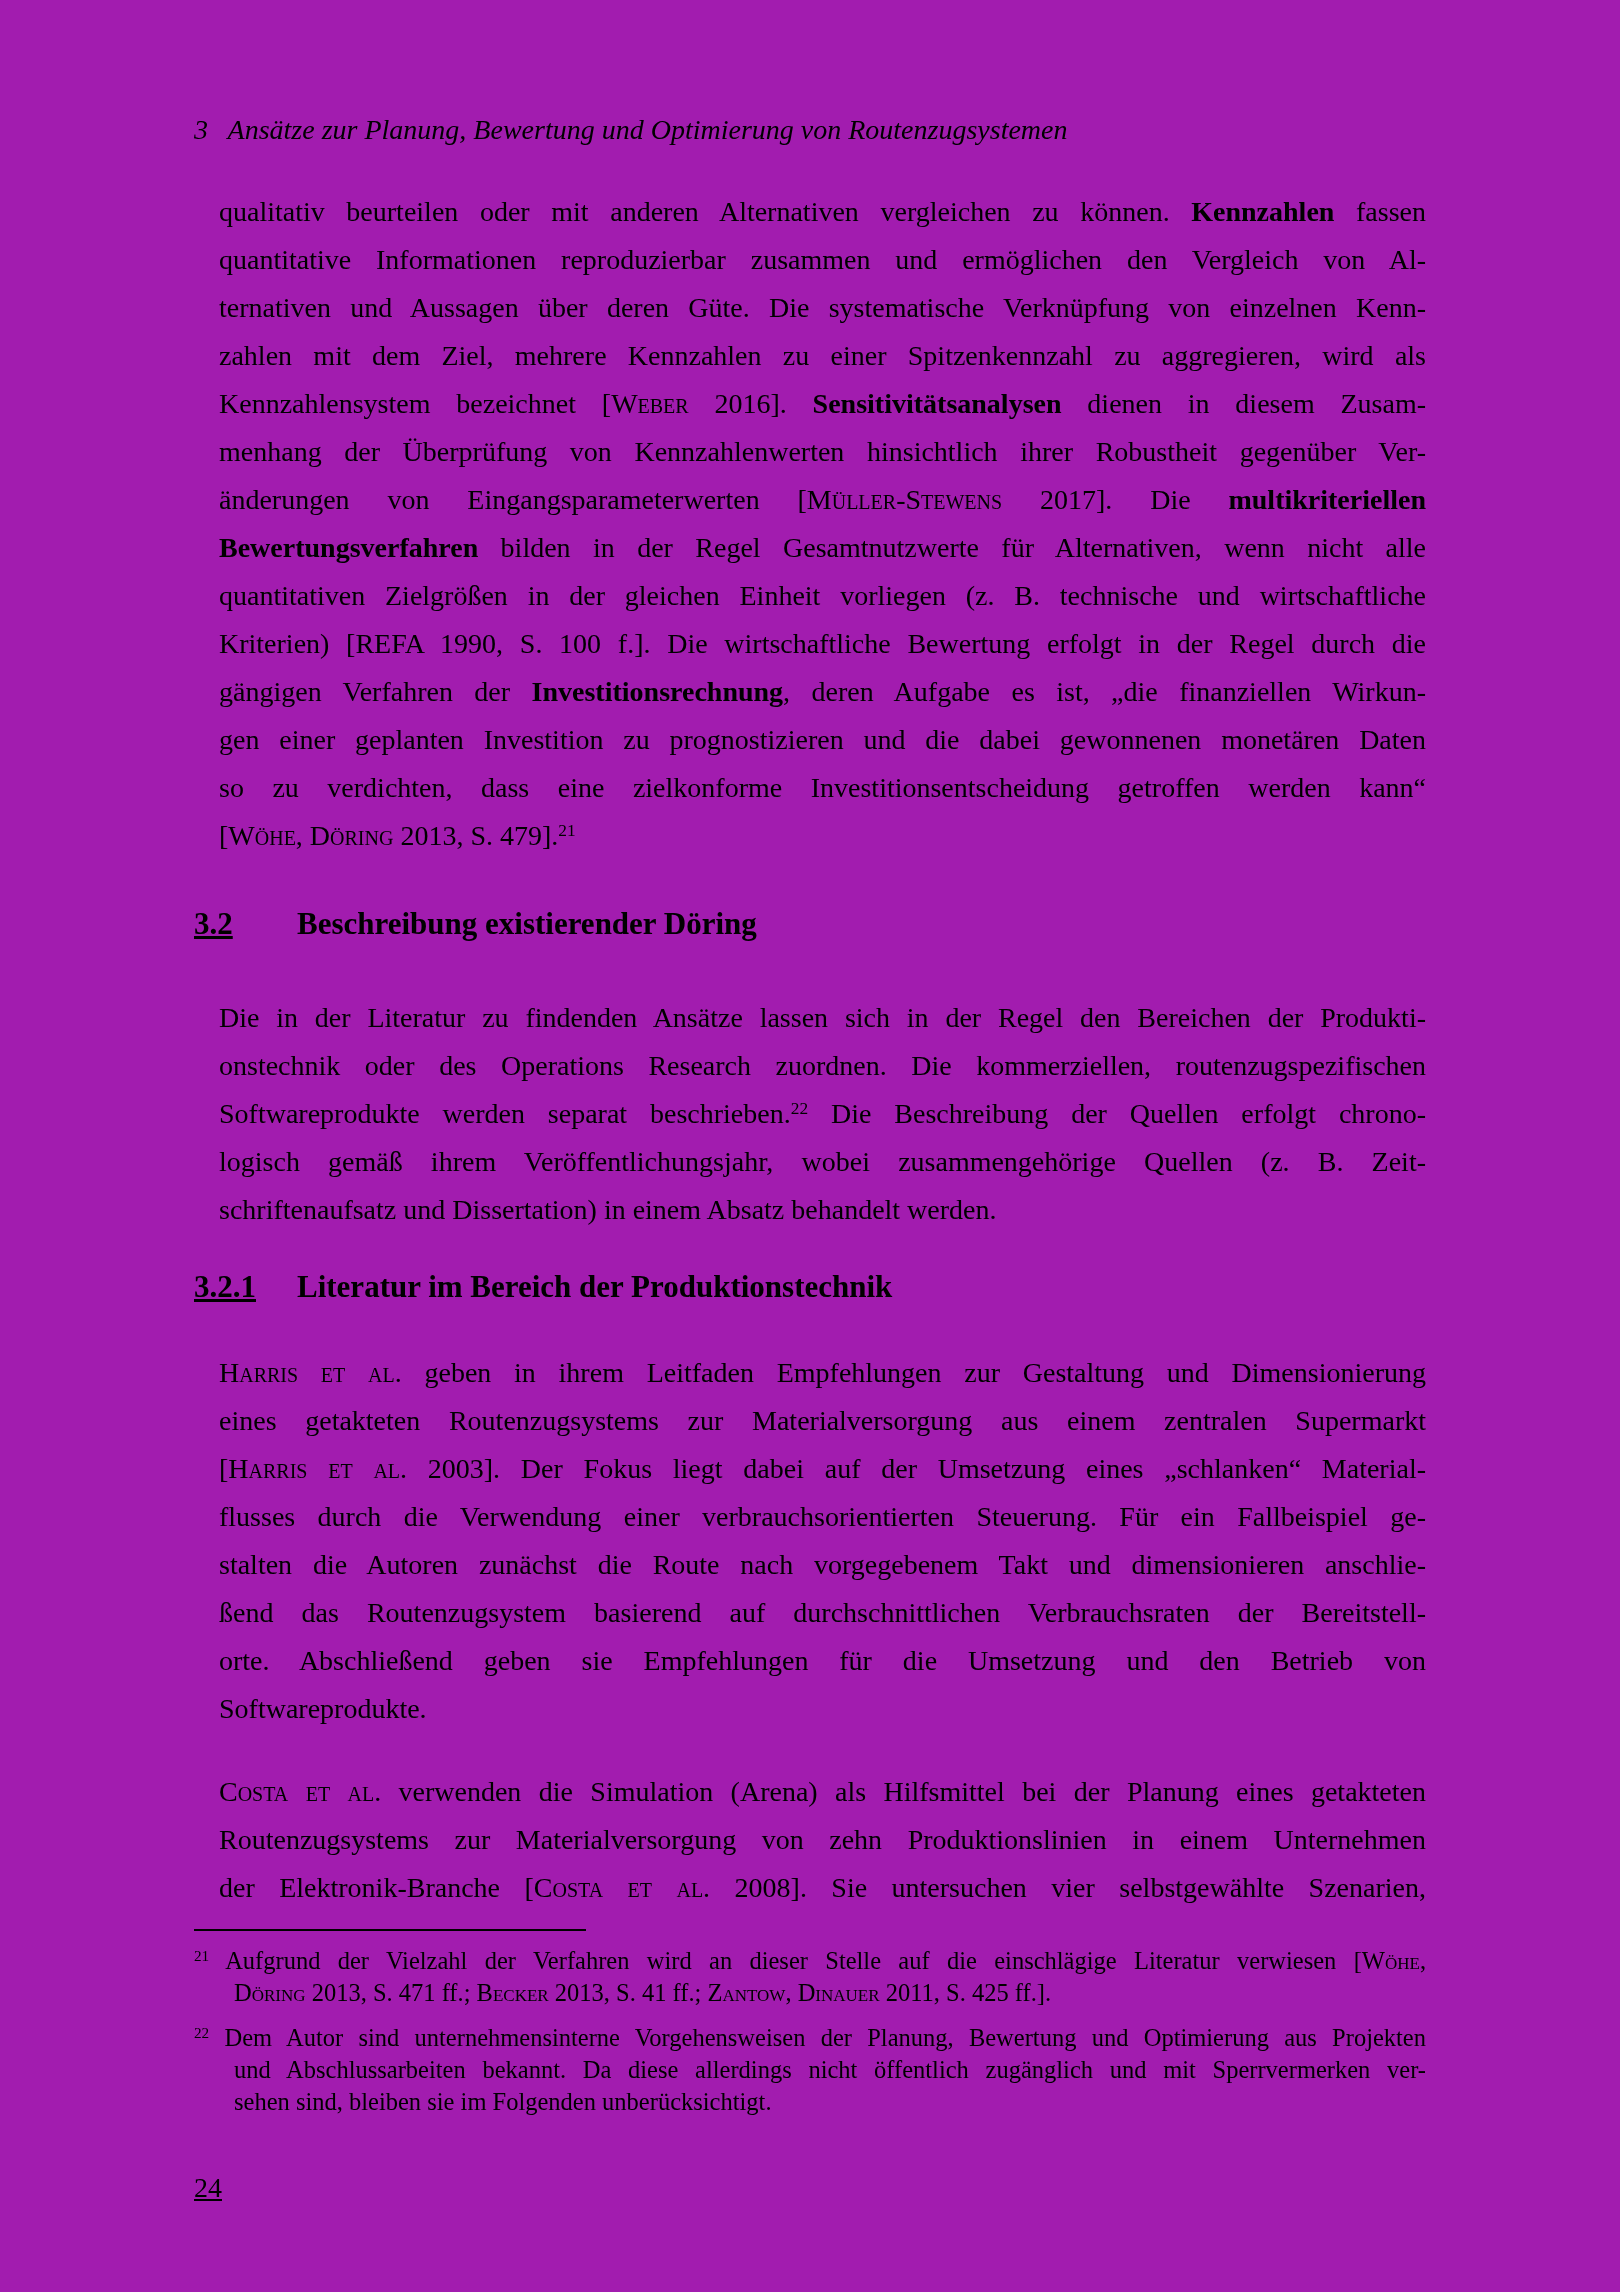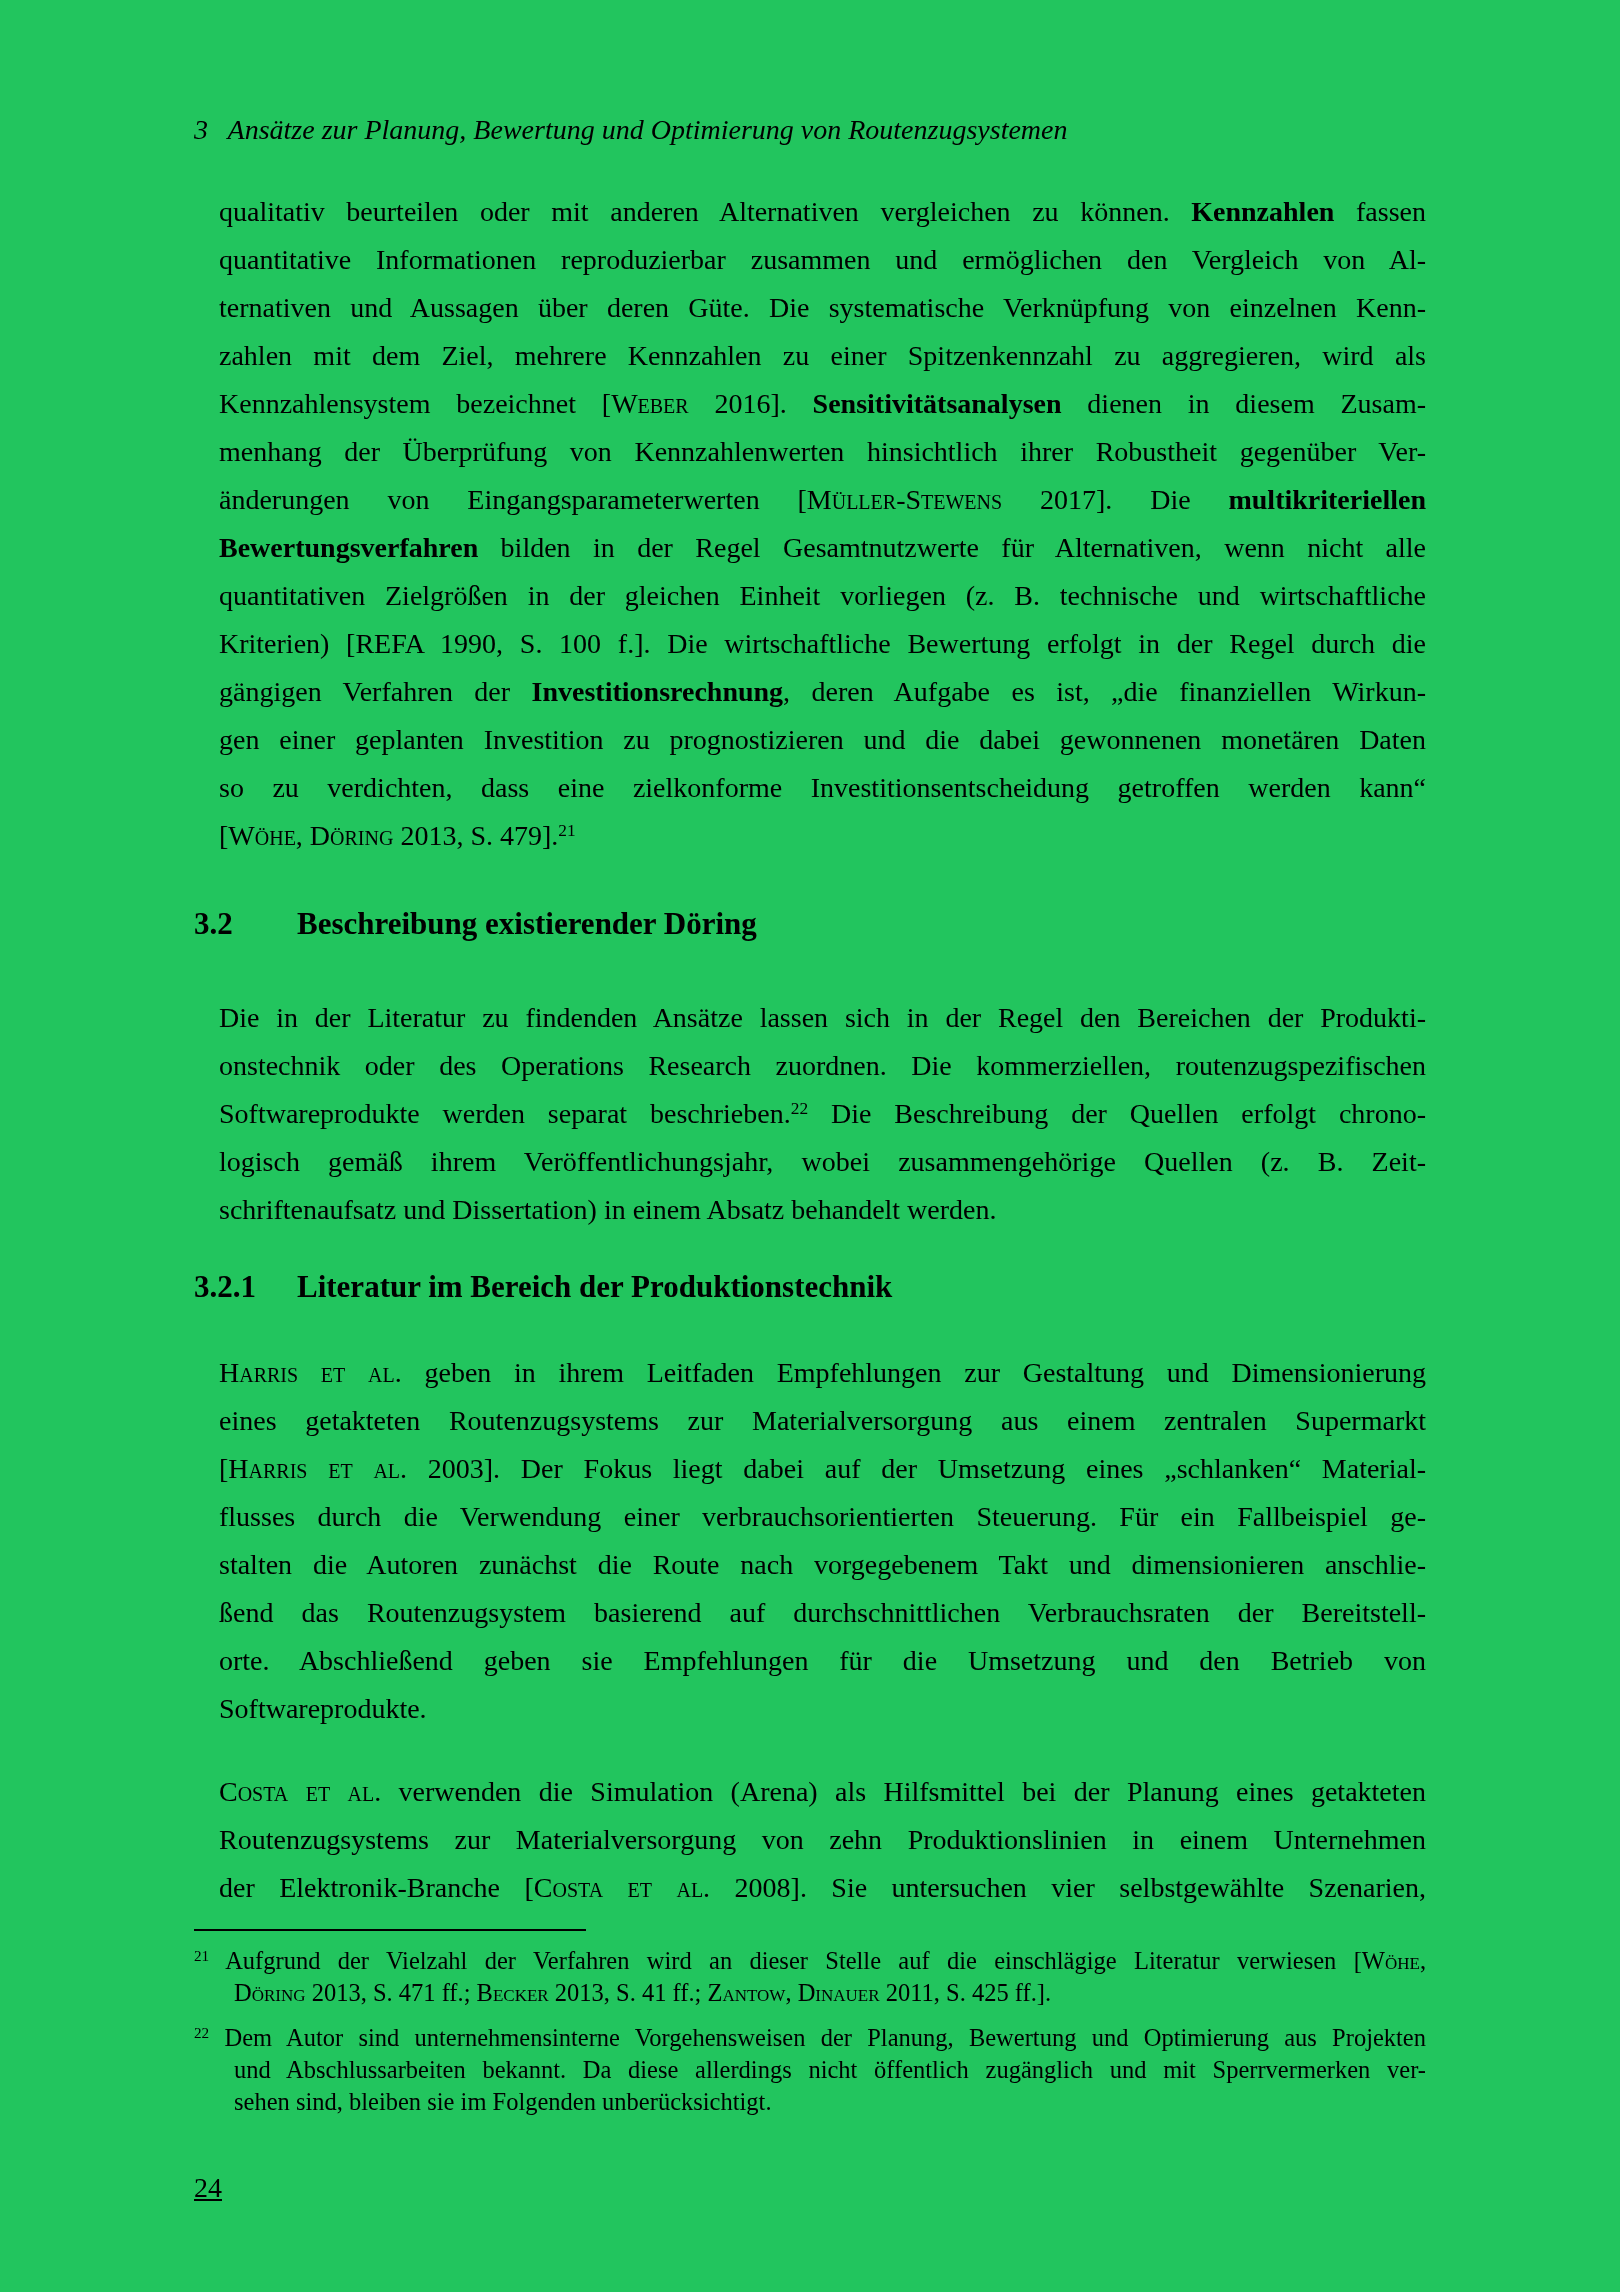--- a/index.html
+++ b/index.html
@@ -1,20 +1,20 @@
 <!DOCTYPE html>
 <html lang="de"><head>
 <meta charset="utf-8">
 <style>
   html, body { margin: 0; padding: 0; background: #ffffff; }
   .page {
     position: relative;
     width: 1620px;
     height: 2293px;
-    background: #22c55e;
+    background: #a21caf;
     color: #000000;
     font-family: "Liberation Serif", "DejaVu Serif", serif;
     overflow: hidden;
   }
   .block { position: absolute; left: 194px; width: 1232px; }
 
   
   .running-header { font-style: italic; font-size: 28px; line-height: 39px; white-space: nowrap; }
   .running-header .chap-num { margin-right: 19.6px; }
 
@@ -23,21 +23,21 @@
     font-size: 28px;
     line-height: 48px;
     text-align: justify;
     text-align-last: justify;
     margin-left: 25px;
   }
   .para .jline.lastline { text-align-last: left; }
 
   
   .heading { font-weight: bold; font-size: 31px; line-height: 41px; white-space: nowrap; }
-  .heading .sec-num { display: inline-block; width: 103px; }
+  .heading .sec-num { display: inline-block; width: 103px; text-decoration: underline; }
 
   
   .rule { width: 392px; height: 0; border-top: 2.9px solid #000000; }
   .footnote .jline {
     font-size: 24.5px;
     line-height: 32px;
     text-align: justify;
     text-align-last: justify;
   }
   .footnote .jline.lastline { text-align-last: left; }

